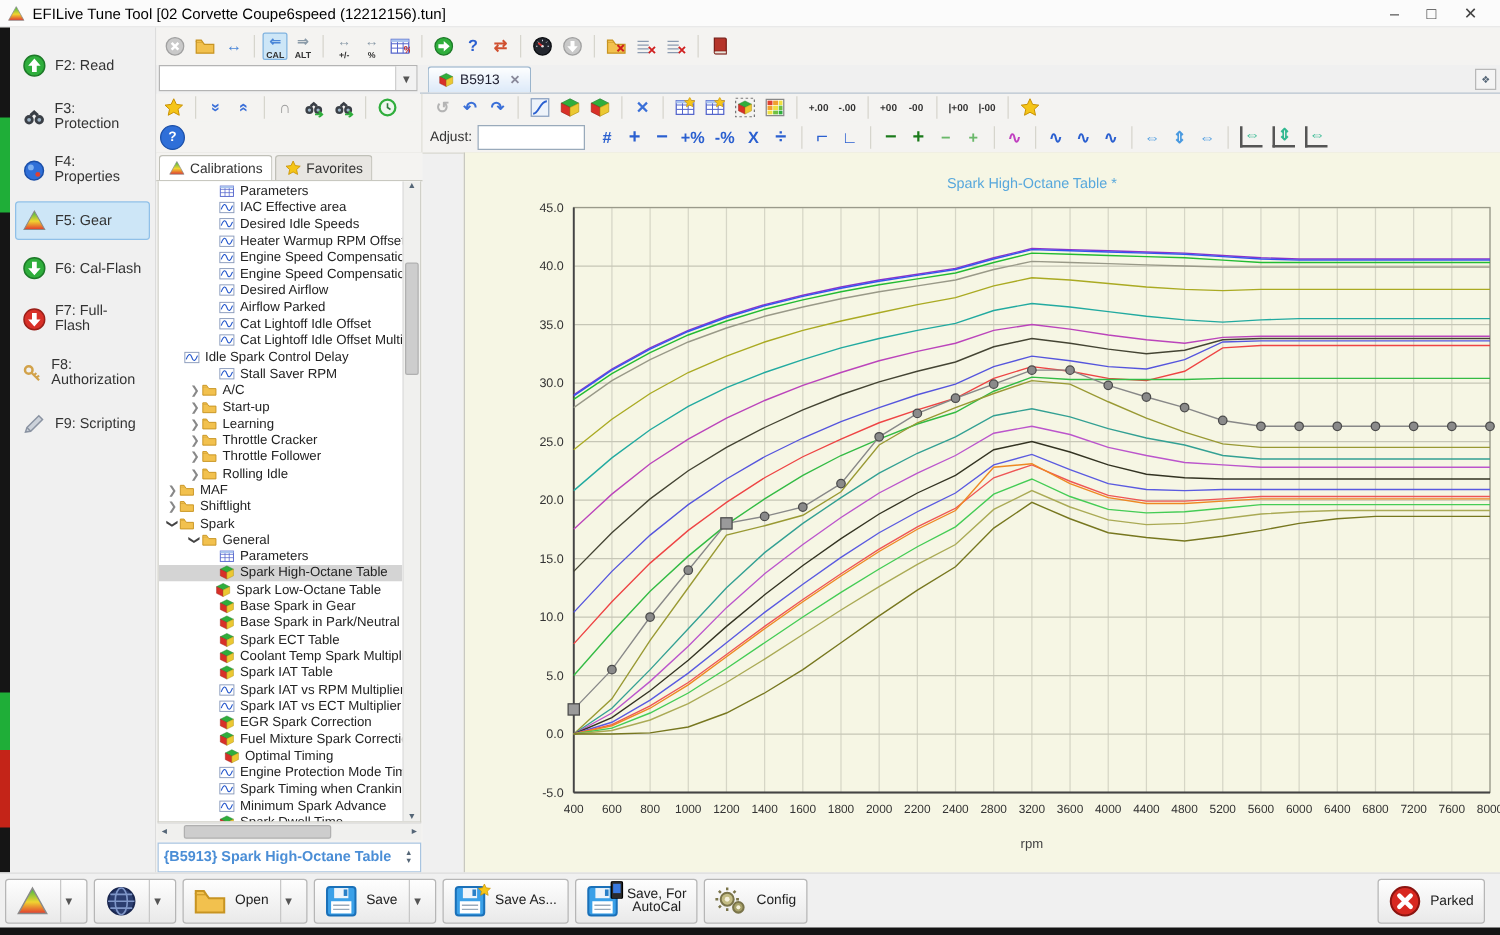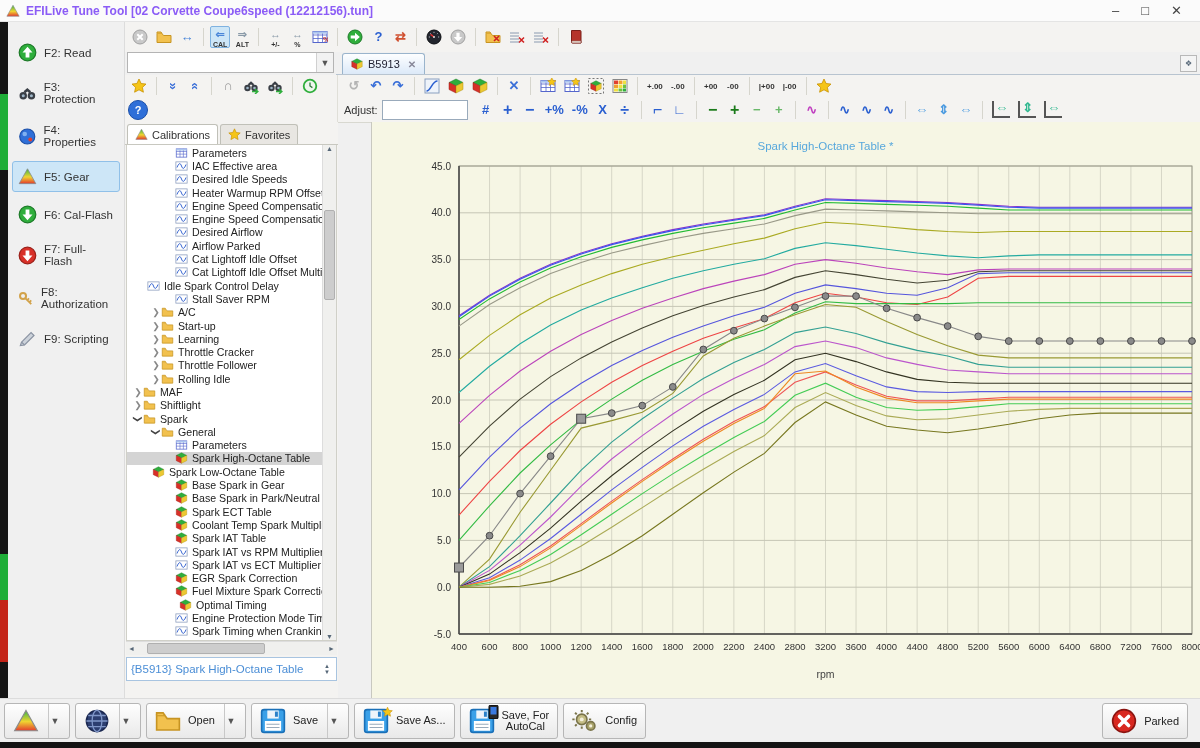--- a/index.html
+++ b/index.html
@@ -1,19 +1,19 @@
 <!DOCTYPE html>
 <html><head>
 <meta charset="utf-8">
 <style>
   html,body{margin:0;padding:0;background:#444;}
   #app{position:relative;width:1200px;height:748px;background:#f0f0f0;font-family:"Liberation Sans",sans-serif;font-size:11px;color:#222;overflow:hidden;}
   
   .titlebar{position:absolute;left:0;top:0;width:1200px;height:22px;background:#fbfbfb;display:flex;align-items:center;padding:0 6px;box-sizing:border-box;border-bottom:1px solid #e4e4e4;}
-  .titlebar .ttl{margin-left:6px;font-size:12px;color:#8b5cf6;font-weight:bold;}
+  .titlebar .ttl{margin-left:6px;font-size:12px;color:#000000;}
   .win-controls{margin-left:auto;display:flex;gap:22px;padding-right:12px;color:#444;font-size:13px;}
   .win-controls span{cursor:default;}
   
   .edge{position:absolute;left:0;top:22px;width:8px;height:676px;background:#151515;}
   .edge .seg{position:absolute;left:0;width:8px;}
   
   .sidebar{position:absolute;left:8px;top:22px;width:117px;height:676px;background:#f0f0f0;border-right:1px solid #dcdcdc;box-sizing:border-box;padding-top:8px;}
   .sbi{display:flex;align-items:center;gap:7px;margin:7px 4px;padding:5px 5px;border:1px solid transparent;border-radius:3px;font-size:11.5px;color:#333;cursor:default;}
   .sbi.sel{background:#cde6f7;border-color:#90c0e8;}
   
@@ -59,21 +59,21 @@
   .trow{display:flex;align-items:center;height:13.3px;font-size:10.6px;white-space:nowrap;color:#222;}
   .trow.sel{background:#d4d4d4;}
   .trow .chev{width:10px;font-size:9px;color:#888;display:inline-flex;justify-content:center;}
   .trow .chev.exp{transform:rotate(90deg);color:#444;}
   .trow .tic{width:13px;height:12px;margin-right:4px;flex:none;}
   .vscroll{width:13px;background:#f0f0ee;border-left:1px solid #ddd;display:flex;flex-direction:column;align-items:center;font-size:7px;color:#678;}
   .vthumb{width:9px;height:88px;background:#cdcdcd;border:1px solid #b0b0b0;border-radius:2px;margin-top:58px;}
   .hscroll{height:13px;background:#f0f0ee;border-top:1px solid #ddd;display:flex;align-items:center;padding:0 2px;margin:0 1px;}
   .hthumb{width:116px;height:9px;background:#cdcdcd;border:1px solid #b0b0b0;border-radius:2px;margin-left:12px;}
   .sarrow{color:#567;font-size:7px;}
-  .statusbox{height:22px;margin:2px 1px 17px 1px;background:#fff;border:1px solid #a8c4e0;display:flex;align-items:center;}
+  .statusbox{height:22px;margin:2px 1px 0 1px;background:#fff;border:1px solid #a8c4e0;display:flex;align-items:center;font-weight:bold;}
   .statusbox .stext{flex:1;color:#4b8ed6;font-size:11.5px;padding-left:4px;}
   .spin{width:14px;display:flex;flex-direction:column;align-items:center;color:#567;font-size:6px;line-height:6px;padding-right:2px;}
   
   .chartpanel{width:862px;height:576px;background:#f6f6e4;border-left:1px solid #c8c8c0;box-sizing:border-box;}
   #chart text{font-family:"Liberation Sans",sans-serif;}
   
   .bottombar{position:absolute;left:0;top:698px;width:1200px;height:44px;background:#f0f0f0;border-top:1px solid #dcdcdc;display:flex;align-items:center;padding:0 4px;box-sizing:border-box;gap:5px;}
   .bbtn{display:flex;align-items:center;height:36px;background:linear-gradient(#fefefe,#e9e9e9);border:1px solid #b6b6b6;border-radius:3px;padding:0 8px;gap:7px;font-size:11px;color:#222;}
   .bbtn .two{line-height:11px;text-align:center;}
   .bbtn .dd{width:12px;align-self:stretch;display:flex;align-items:center;justify-content:center;border-left:1px solid #c8c8c8;margin-left:2px;color:#555;font-size:9px;}
@@ -853,21 +853,21 @@
               <div class="trow sel" style="padding-left:48px">
                 <span class="tic ic">
                   <svg viewBox="0 0 16 16">
                     <path d="M8 1 15 4.5 8 8 1 4.5z" fill="#2fae3c" stroke="#1d7a28" stroke-width=".5"></path>
                     <path d="M1 4.5v7L8 15V8z" fill="#d83028" stroke="#9a1f18" stroke-width=".5"></path>
                     <path d="M15 4.5v7L8 15V8z" fill="#ecc832" stroke="#b09010" stroke-width=".5"></path>
                   </svg>
                 </span>
                 <span>Spark High-Octane Table</span>
               </div>
-              <div class="trow" style="padding-left:25px">
+              <div class="trow" style="padding-left:45px">
                 <span class="tic ic">
                   <svg viewBox="0 0 16 16">
                     <path d="M8 1 15 4.5 8 8 1 4.5z" fill="#2fae3c" stroke="#1d7a28" stroke-width=".5"></path>
                     <path d="M1 4.5v7L8 15V8z" fill="#d83028" stroke="#9a1f18" stroke-width=".5"></path>
                     <path d="M15 4.5v7L8 15V8z" fill="#ecc832" stroke="#b09010" stroke-width=".5"></path>
                   </svg>
                 </span>
                 <span>Spark Low-Octane Table</span>
               </div>
               <div class="trow" style="padding-left:48px">

